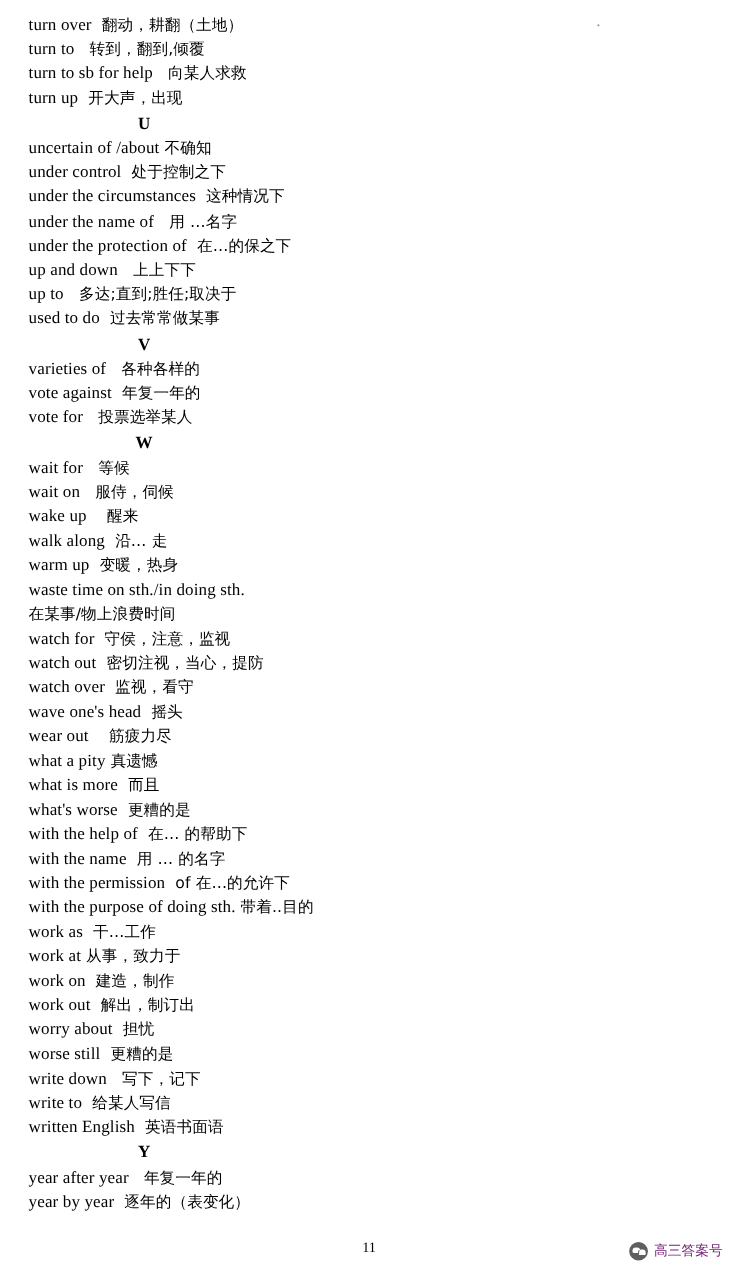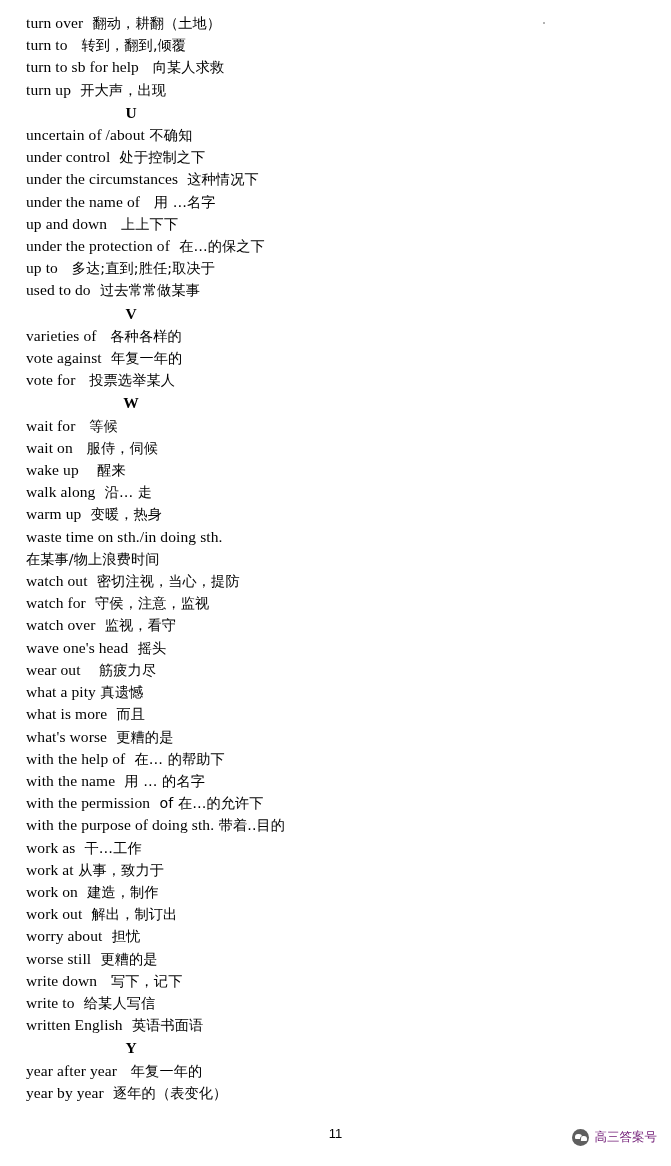--- a/index.html
+++ b/index.html
@@ -52,21 +52,21 @@
   .gap {
     height: 1px;
   }
   .page-number {
     position: absolute;
     left: 0;
     top: 1126px;
     width: 671px;
     text-align: center;
     font-size: 13px;
-    font-family: Liberation Sans, sans-serif;
+    font-family: Liberation Serif, serif;
   }
   .watermark {
     position: absolute;
     right: 14px;
     top: 1129px;
     display: flex;
     align-items: center;
     gap: 6px;
     color: #701a75;
     font-family: "DejaVu Sans", sans-serif;
@@ -122,40 +122,40 @@
       <div class="entry"><span class="en">turn over</span><span class="zh">  翻动，耕翻（土地）</span></div>
       <div class="entry"><span class="en">turn to</span><span class="zh">   转到，翻到,倾覆</span></div>
       <div class="entry"><span class="en">turn to sb for help</span><span class="zh">   向某人求救</span></div>
       <div class="entry"><span class="en">turn up</span><span class="zh">  开大声，出现</span></div>
       <div class="gap"></div>
       <div class="section-letter">U</div>
       <div class="entry"><span class="en">uncertain of /about</span><span class="zh"> 不确知</span></div>
       <div class="entry"><span class="en">under control</span><span class="zh">  处于控制之下</span></div>
       <div class="entry"><span class="en">under the circumstances</span><span class="zh">  这种情况下</span></div>
       <div class="entry"><span class="en">under the name of</span><span class="zh">   用 …名字</span></div>
+      <div class="entry"><span class="en">under the protection of</span><span class="zh">  在…的保之下</span></div>
       <div class="entry"><span class="en">up and down</span><span class="zh">   上上下下</span></div>
-      <div class="entry"><span class="en">under the protection of</span><span class="zh">  在…的保之下</span></div>
       <div class="entry"><span class="en">up to</span><span class="zh">   多达;直到;胜任;取决于</span></div>
       <div class="entry"><span class="en">used to do</span><span class="zh">  过去常常做某事</span></div>
       <div class="gap"></div>
       <div class="section-letter">V</div>
       <div class="entry"><span class="en">varieties of</span><span class="zh">   各种各样的</span></div>
       <div class="entry"><span class="en">vote against</span><span class="zh">  年复一年的</span></div>
       <div class="entry"><span class="en">vote for</span><span class="zh">   投票选举某人</span></div>
       <div class="gap"></div>
       <div class="section-letter">W</div>
       <div class="entry"><span class="en">wait for</span><span class="zh">   等候</span></div>
       <div class="entry"><span class="en">wait on</span><span class="zh">   服侍，伺候</span></div>
       <div class="entry"><span class="en">wake up</span><span class="zh">    醒来</span></div>
       <div class="entry"><span class="en">walk along</span><span class="zh">  沿… 走</span></div>
       <div class="entry"><span class="en">warm up</span><span class="zh">  变暖，热身</span></div>
       <div class="entry"><span class="en">waste time on sth./in doing sth.</span><span class="zh"></span></div>
       <div class="entry"><span class="en"></span><span class="zh">在某事/物上浪费时间</span></div>
+      <div class="entry"><span class="en">watch for</span><span class="zh">  守侯，注意，监视</span></div>
       <div class="entry"><span class="en">watch out</span><span class="zh">  密切注视，当心，提防</span></div>
-      <div class="entry"><span class="en">watch for</span><span class="zh">  守侯，注意，监视</span></div>
       <div class="entry"><span class="en">watch over</span><span class="zh">  监视，看守</span></div>
       <div class="entry"><span class="en">wave one's head</span><span class="zh">  摇头</span></div>
       <div class="entry"><span class="en">wear out</span><span class="zh">    筋疲力尽</span></div>
       <div class="entry"><span class="en">what a pity</span><span class="zh"> 真遗憾</span></div>
       <div class="entry"><span class="en">what is more</span><span class="zh">  而且</span></div>
       <div class="entry"><span class="en">what's worse</span><span class="zh">  更糟的是</span></div>
       <div class="entry"><span class="en">with the help of</span><span class="zh">  在… 的帮助下</span></div>
       <div class="entry"><span class="en">with the name</span><span class="zh">  用 … 的名字</span></div>
       <div class="entry"><span class="en">with the permission</span><span class="zh">  of 在…的允许下</span></div>
       <div class="entry"><span class="en">with the purpose of doing sth.</span><span class="zh"> 带着..目的</span></div>

